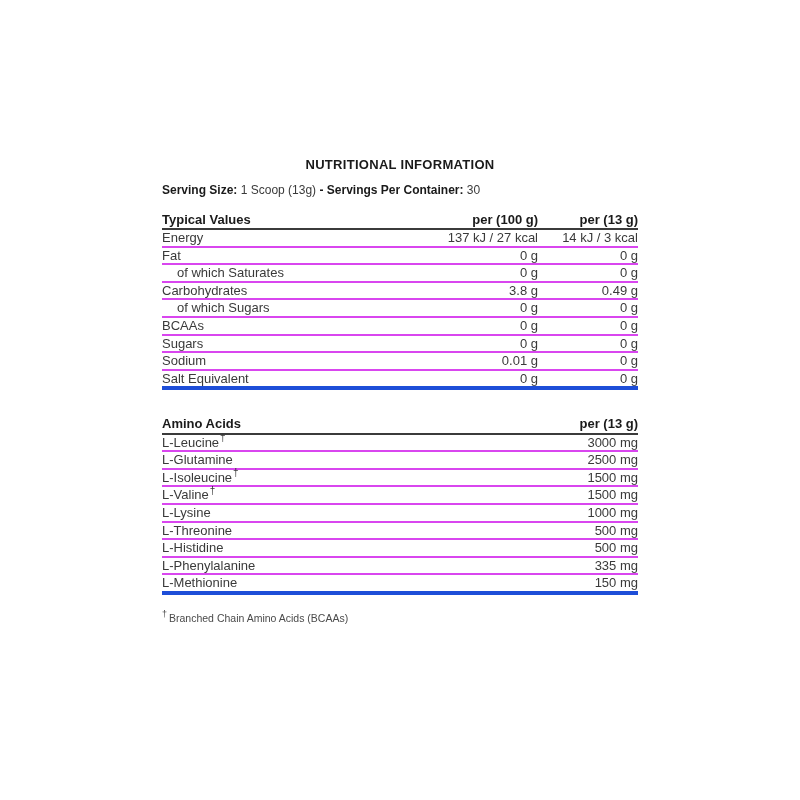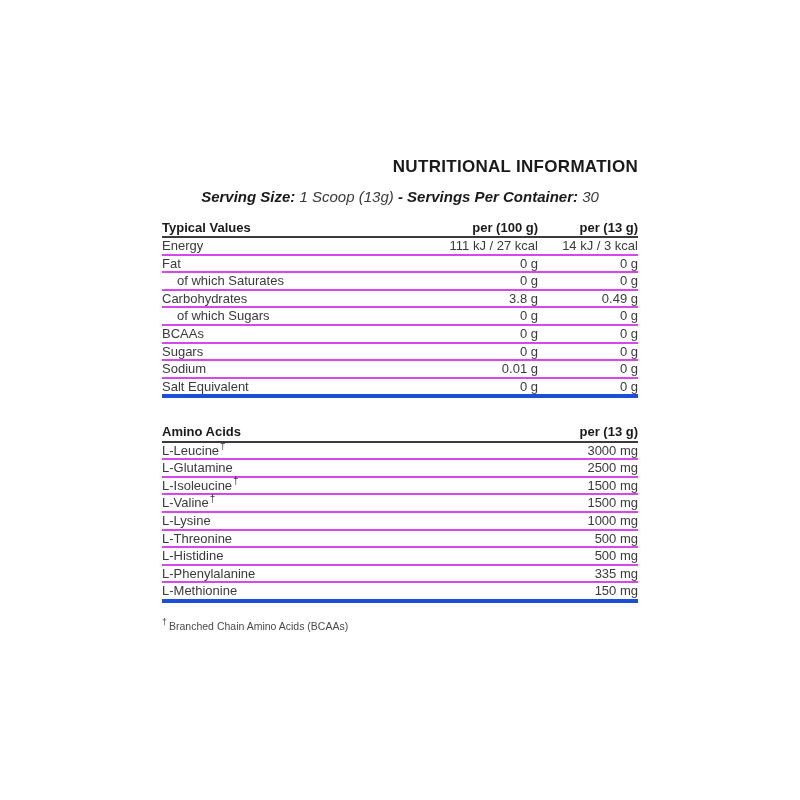--- a/index.html
+++ b/index.html
@@ -25,36 +25,34 @@
   }
 
   .content {
     position: absolute;
     left: 162px;
     top: 158px;
     width: 476px;
   }
 
   .doc-title {
-    text-align: right;
-    font-size: 17px;
+    text-align: center;
+    font-size: 13px;
     font-weight: bold;
     letter-spacing: 0.3px;
     color: #1a1a1a;
     margin: 0 0 11px 0;
     line-height: 1.1;
   }
 
   .serving-line {
-    text-align: center;
-    font-size: 15px;
+    font-size: 12px;
     color: #333333;
     margin: 0 0 14px 0;
     line-height: 1.2;
-    font-style: italic;
   }
   .serving-line .lbl {
     font-weight: bold;
     color: #1a1a1a;
   }
   .serving-line .val {
     font-weight: normal;
     color: #3a3a3a;
   }
   .serving-line .sep {
@@ -161,21 +159,21 @@
       <thead>
         <tr class="hdr-row">
           <th class="name">Typical Values</th>
           <th class="num">per (100 g)</th>
           <th class="num">per (13 g)</th>
         </tr>
       </thead>
       <tbody>
           <tr class="data-row">
             <td class="name">Energy</td>
-            <td class="num">111 kJ / 27 kcal</td>
+            <td class="num">137 kJ / 27 kcal</td>
             <td class="num">14 kJ / 3 kcal</td>
           </tr>
           <tr class="data-row">
             <td class="name">Fat</td>
             <td class="num">0 g</td>
             <td class="num">0 g</td>
           </tr>
           <tr class="data-row indent">
             <td class="name">of which Saturates</td>
             <td class="num">0 g</td>

